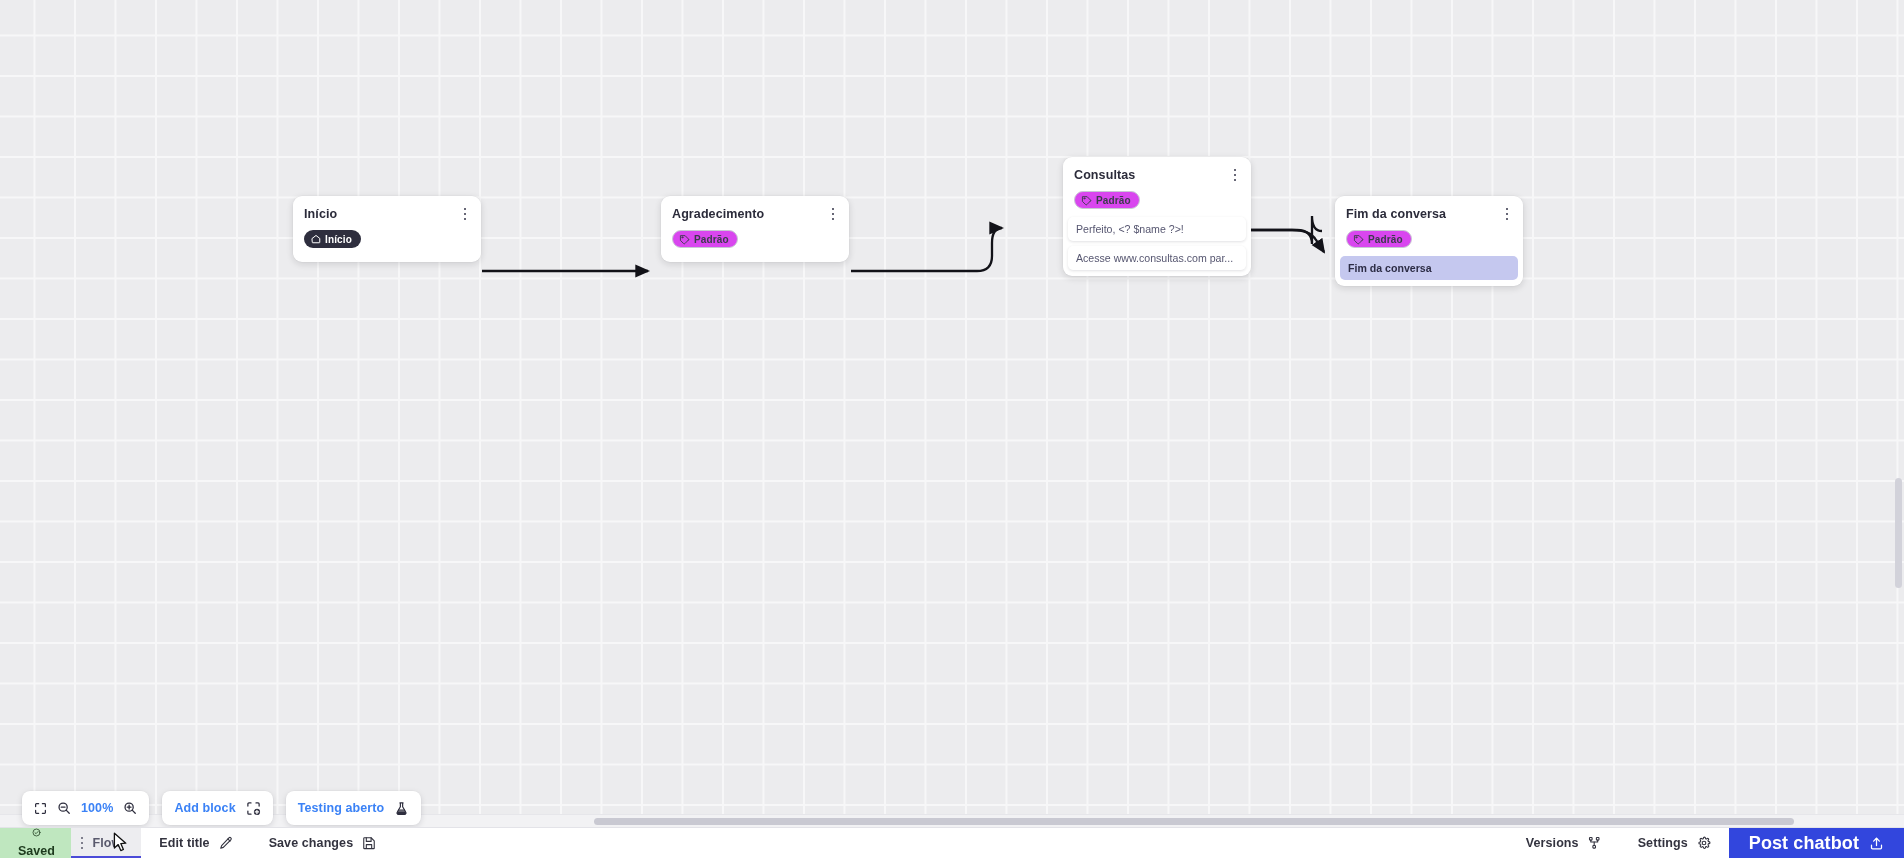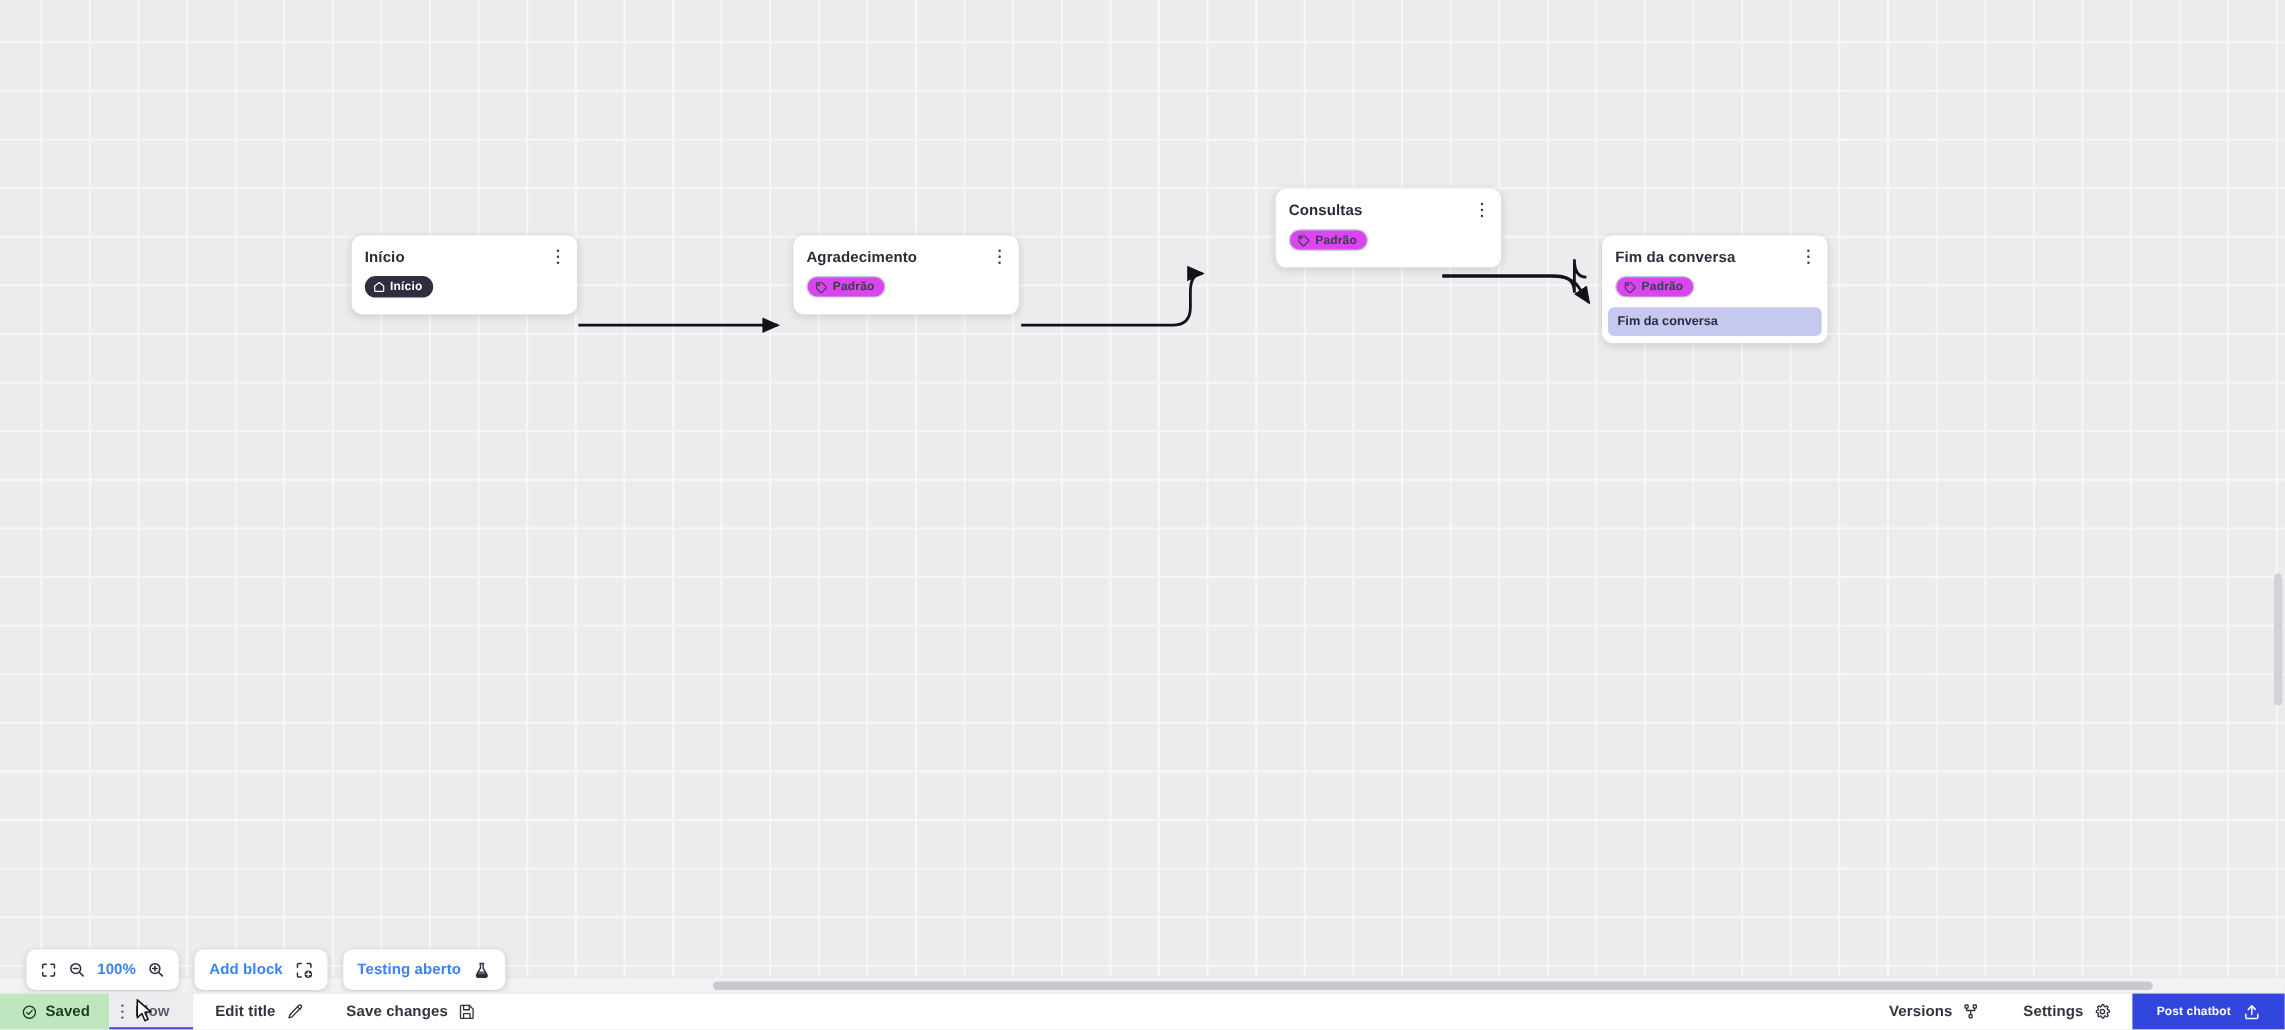--- a/index.html
+++ b/index.html
@@ -110,21 +110,21 @@
     position: absolute; left: 0; bottom: 0; width: 1904px; height: 31px;
     background: #ffffff; border-top: 1px solid #e3e3e8;
     display: flex; align-items: stretch; justify-content: space-between;
     z-index: 8;
   }
   #bb-left, #bb-right { display: flex; align-items: stretch; }
 
   .saved-chip {
     display: flex; align-items: center; gap: 7px;
     background: #bfe7bf; padding: 0 16px 0 18px;
-    font-size: 12.5px; font-weight: 600; color: #1d3a1d;
+    font-size: 12.5px; font-weight: 600; color: #1d3a1d; flex-direction: column;
   }
   .tab-flow {
     display: flex; align-items: center; gap: 9px;
     padding: 0 20px 0 10px; background: #ededf0;
     position: relative; cursor: pointer;
   }
   .tab-flow .tabtext { font-size: 12.5px; font-weight: 700; color: #5a5a6d; letter-spacing:.1px; }
   .tab-flow::after {
     content:''; position: absolute; left: 0; right: 0; bottom: 0; height: 2px; background: #4b4bd8;
   }
@@ -132,21 +132,21 @@
   .drag-dots i { width:2.6px; height:2.6px; border-radius:50%; background:#5a5a6d; display:block; }
 
   .bb-item {
     display: flex; align-items: center; gap: 9px;
     padding: 0 18px; font-size: 12.5px; color: #33333f; font-weight: 600;
     cursor: pointer; letter-spacing: .1px;
   }
   #post-btn {
     display: flex; align-items: center; gap: 10px;
     background: #3246dd; color: #ffffff;
-    padding: 0 20px; font-size: 10px; font-weight: 700; cursor: pointer;
+    padding: 0 20px; font-size: 18px; font-weight: 700; cursor: pointer;
     letter-spacing: .1px;
   }
 
   
   #cursor { position: absolute; left: 113px; bottom: 4px; z-index: 20; }
 
   
   #hscroll {
     position: absolute; left: 0; bottom: 0; width: 1904px; height: 14px;
     background: #f2f2f4; border-top: 1px solid #e6e6ea;
@@ -231,20 +231,24 @@
           </div>
       </div>
       <div class="badges">
         <span class="badge-tag">
           <svg width="11" height="11" viewBox="0 0 24 24" fill="none" stroke="#3b3b4c" stroke-width="2" stroke-linecap="round" stroke-linejoin="round">
             <path d="M20.6 13.1 12.8 20.9a1.9 1.9 0 0 1-2.7 0l-7-7V3.6h10.2l7.3 7.3a1.9 1.9 0 0 1 0 2.2Z"></path>
             <circle cx="7.3" cy="7.3" r="1.3"></circle>
           </svg>
           <span>Padrão</span>
         </span>
+      </div>
+      <div class="rows">
+        <div class="row msg">Perfeito, &lt;? $name ?&gt;!</div>
+        <div class="row msg">Acesse www.consultas.com par...</div>
       </div>
     </div>
 
     <div class="node" id="node-fim">
       <div class="node-head">
         <div class="node-title">Fim da conversa</div>
         <div class="kebab">
             <i></i>
             <i></i>
             <i></i>

